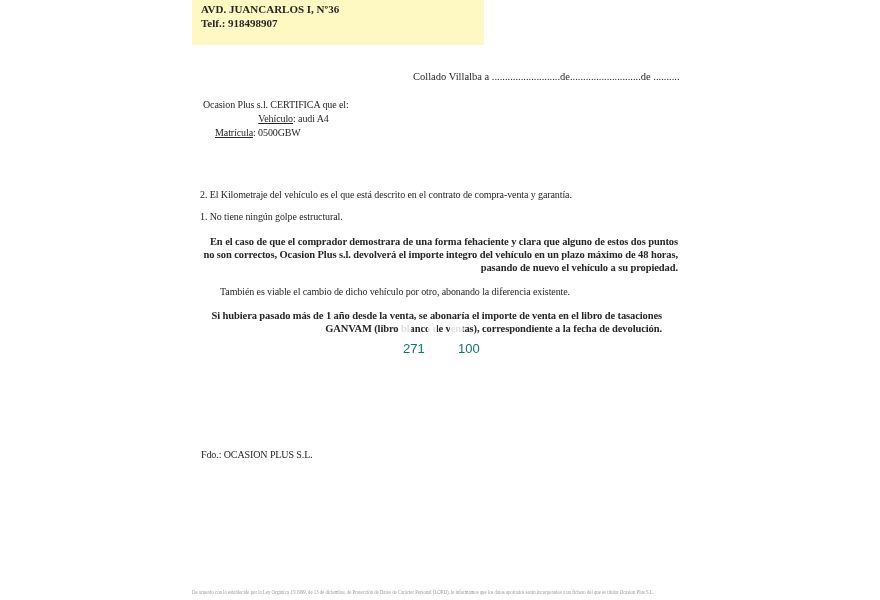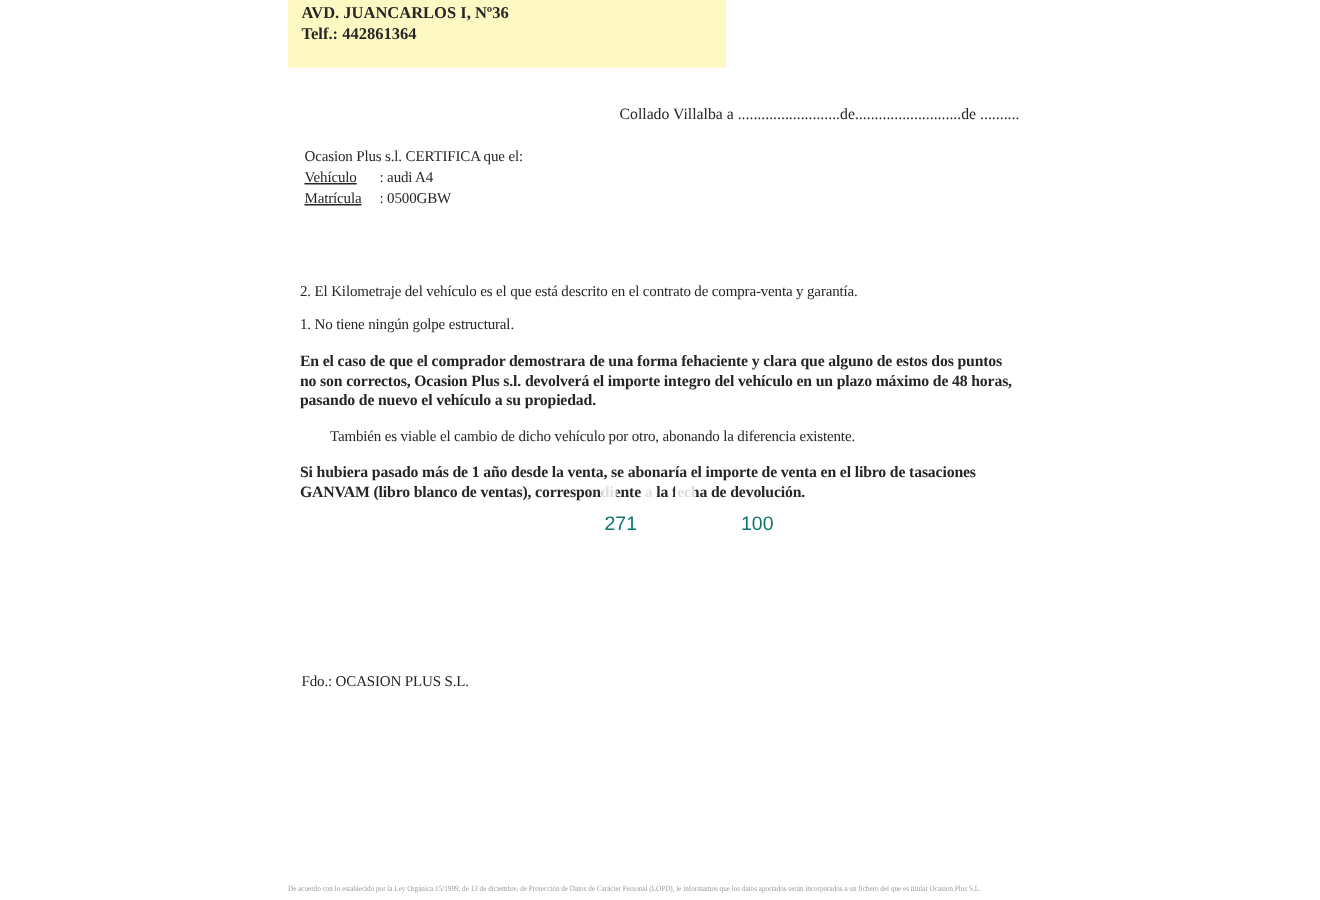--- a/index.html
+++ b/index.html
@@ -4,21 +4,21 @@
 <style>
   html, body { margin: 0; padding: 0; background: #ffffff; }
   #app {
     position: relative;
     width: 880px; height: 600px;
     background: #ffffff;
     overflow: hidden;
     font-family: "Liberation Serif", serif;
   }
   .scan { color: #262626; filter: blur(0.28px); }
-  .abs { position: absolute; }
+  .abs { position: absolute; text-align: right; }
 
   .header-box {
     position: absolute;
     left: 192px; top: 0;
     width: 292px; height: 45px;
     background: #fef9c3;
     padding: 2px 0 0 9px;
     box-sizing: border-box;
   }
   .header-line {
@@ -34,21 +34,21 @@
     white-space: nowrap;
   }
 
   .body-line {
     font-size: 10px;
     letter-spacing: -0.1px;
     white-space: nowrap;
   }
   .cert-intro  { left: 203px; top: 99px; }
   .cert-row    { left: 203px; }
-  .cert-row.vehicle { top: 113px; }
+  .cert-row.vehicle { top: 113px; margin-left: 40px; }
   .cert-row.plate   { top: 127px; }
   .cert-label { display: inline-block; width: 50px; text-decoration: underline; }
 
   .point1 { left: 200px; top: 165px; margin-top: 46px; }
   .point2 { left: 200px; top: 189px; }
 
   .para {
     font-size: 10.5px;
     letter-spacing: -0.1px;
     line-height: 13.2px;
@@ -68,21 +68,21 @@
   .smudge.s3 { left: 450px; width: 13px; }
 
   .annotation-num {
     position: absolute;
     top: 341px;
     font-family: "Liberation Sans", sans-serif;
     font-size: 13px;
     color: #0f766e;
   }
   .annotation-num.n1 { left: 403px; }
-  .annotation-num.n2 { left: 458px; margin-left: 36px; }
+  .annotation-num.n2 { left: 458px; }
 
   .signature { left: 201px; top: 449px; }
 
   .footer-line {
     position: absolute;
     left: 192px; top: 589px;
     width: 960px;
     font-size: 9px;
     color: #9a9a9a;
     white-space: nowrap;
@@ -90,21 +90,21 @@
     transform-origin: 0 0;
   }
 </style>
 </head>
 <body>
 
 <div id="app">
 
   <div class="header-box">
     <div class="header-line scan">AVD. JUANCARLOS I, Nº36</div>
-    <div class="header-line scan">Telf.: 442861364</div>
+    <div class="header-line scan">Telf.: 918498907</div>
   </div>
 
   <div class="abs date-line scan">Collado Villalba a ..........................de...........................de ..........</div>
 
   <div class="abs body-line scan cert-intro">Ocasion Plus s.l. CERTIFICA que el:</div>
 
   <div class="abs body-line scan cert-row vehicle">
     <span class="cert-label">Vehículo</span><span>: audi A4</span>
   </div>
 

